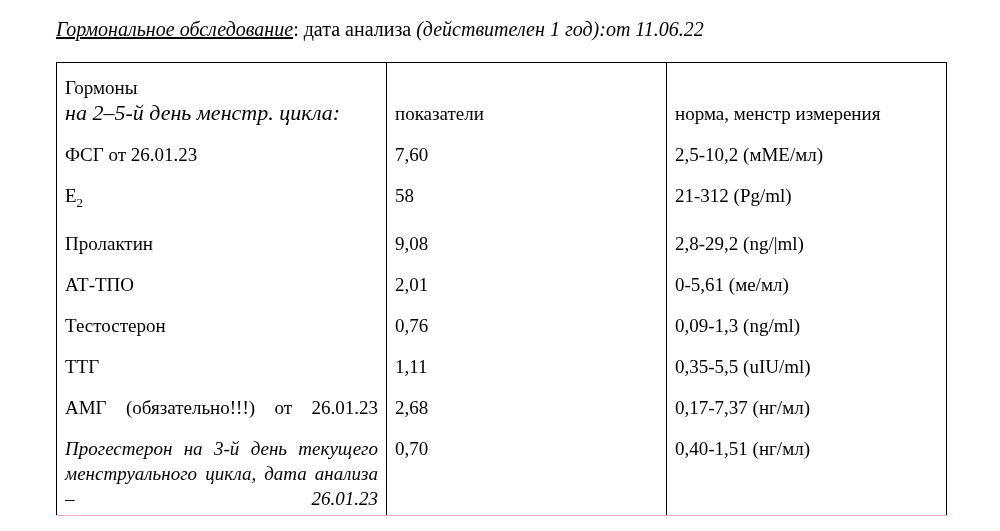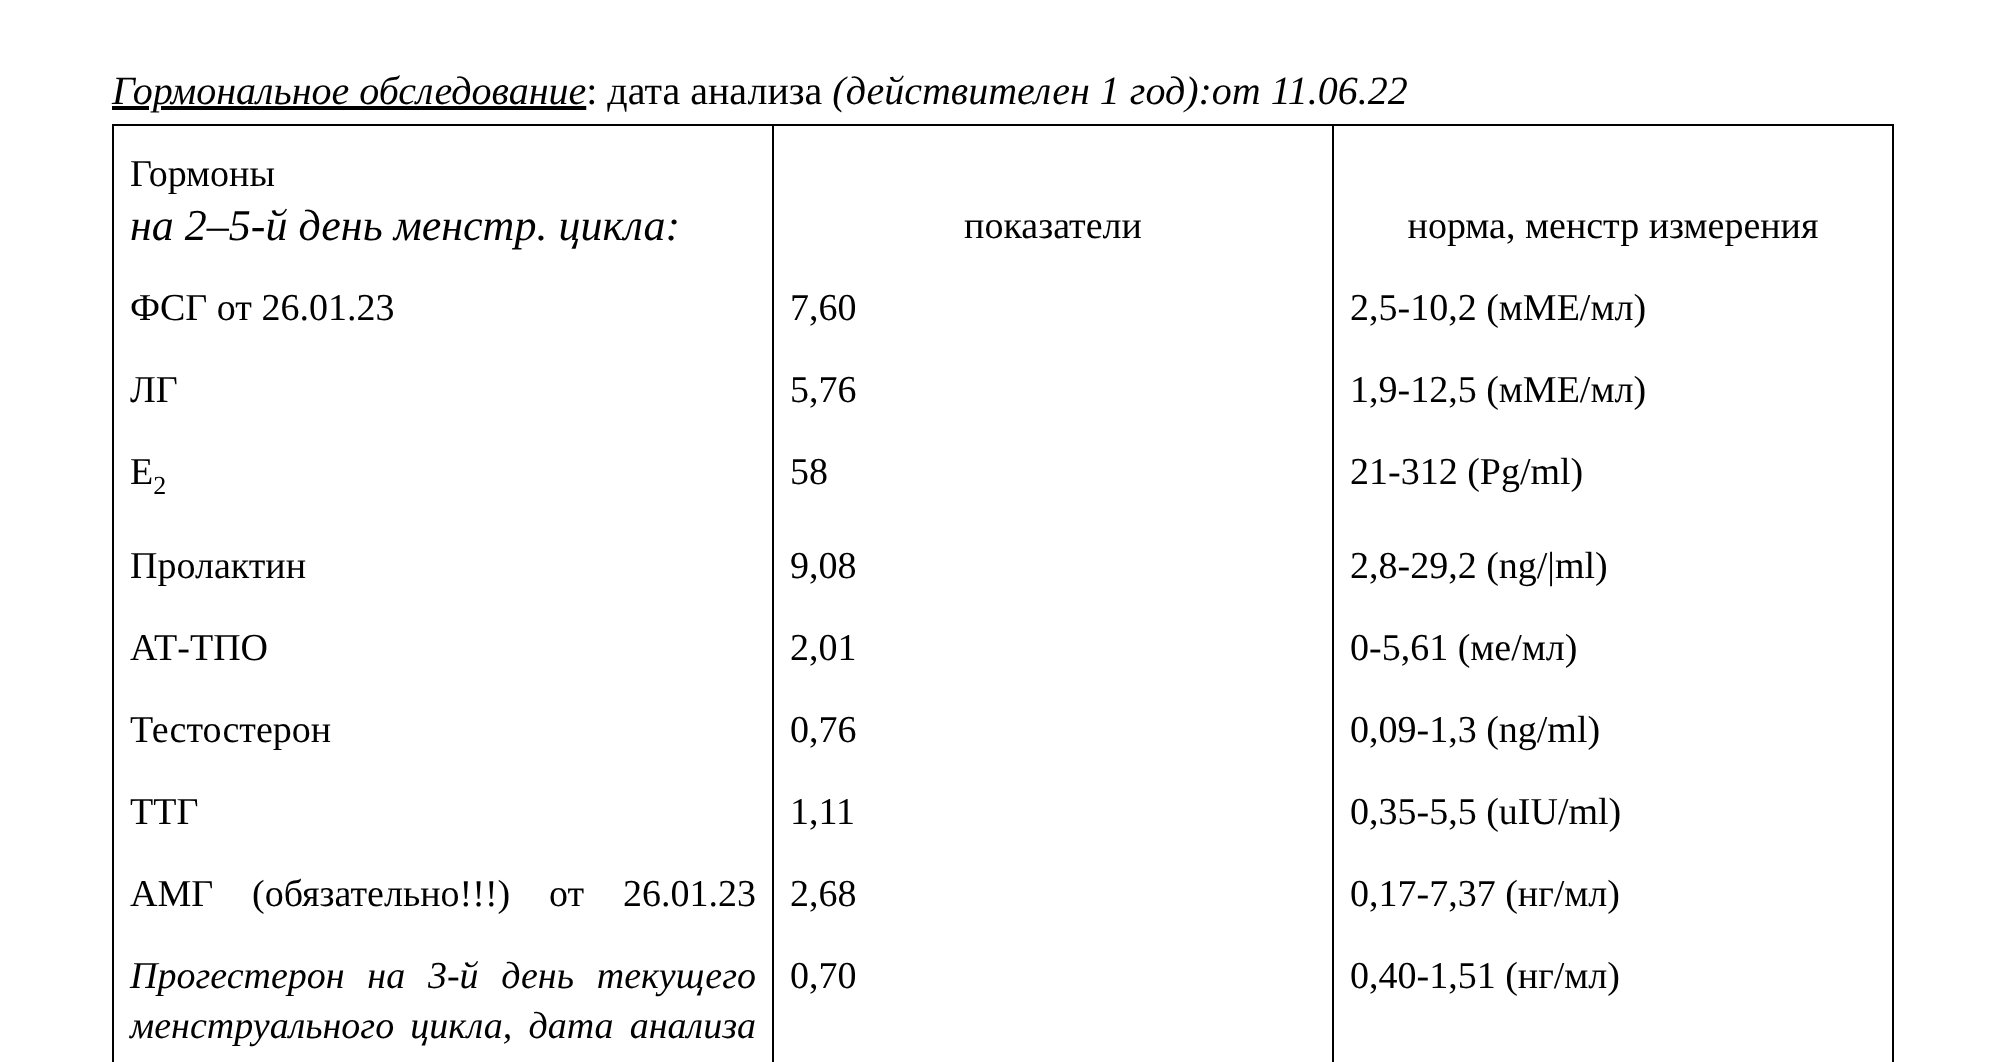--- a/index.html
+++ b/index.html
@@ -20,21 +20,20 @@
     height: 531px;
     box-sizing: border-box;
   }
   .heading {
     position: absolute;
     left: 56px;
     top: 16px;
     font-size: 20px;
     line-height: 26px;
     white-space: nowrap;
-    margin-top: 17px;
   }
   .heading .h-underline {
     text-decoration: underline;
     font-style: italic;
   }
   .heading .h-plain {
     font-style: normal;
   }
   .heading .h-ital {
     font-style: italic;
@@ -65,21 +64,21 @@
   }
   table.hormone-table tr.last-row td {
     border-bottom: 1px solid #f9a8d4;
   }
   .col-name { width: 330px; }
   .col-val  { width: 280px; }
   .col-norm { width: 280px; }
 
   .hdr-name-line1 { font-style: normal; }
   .hdr-name-line2 { font-style: italic; font-size: 22px; }
-  .center { text-align: center; }
+  .center { }
   .ital { font-style: italic; }
   .justified {
     text-align: justify;
     text-align-last: justify;
   }
   sub { font-size: 13px; }
 </style>
 </head>
 <body>
 
@@ -108,25 +107,20 @@
           <div style="margin-top:26px;">норма, менстр измерения</div>
         </td>
       </tr>
 
       <tr>
         <td>ФСГ от 26.01.23</td>
         <td>7,60</td>
         <td>2,5-10,2 (мМЕ/мл)</td>
       </tr>
       <tr>
-        <td>ЛГ</td>
-        <td>5,76</td>
-        <td>1,9-12,5 (мМЕ/мл)</td>
-      </tr>
-      <tr>
         <td>Е<sub>2</sub></td>
         <td>58</td>
         <td>21-312 (Pg/ml)</td>
       </tr>
       <tr>
         <td>Пролактин</td>
         <td>9,08</td>
         <td>2,8-29,2 (ng/|ml)</td>
       </tr>
       <tr>

